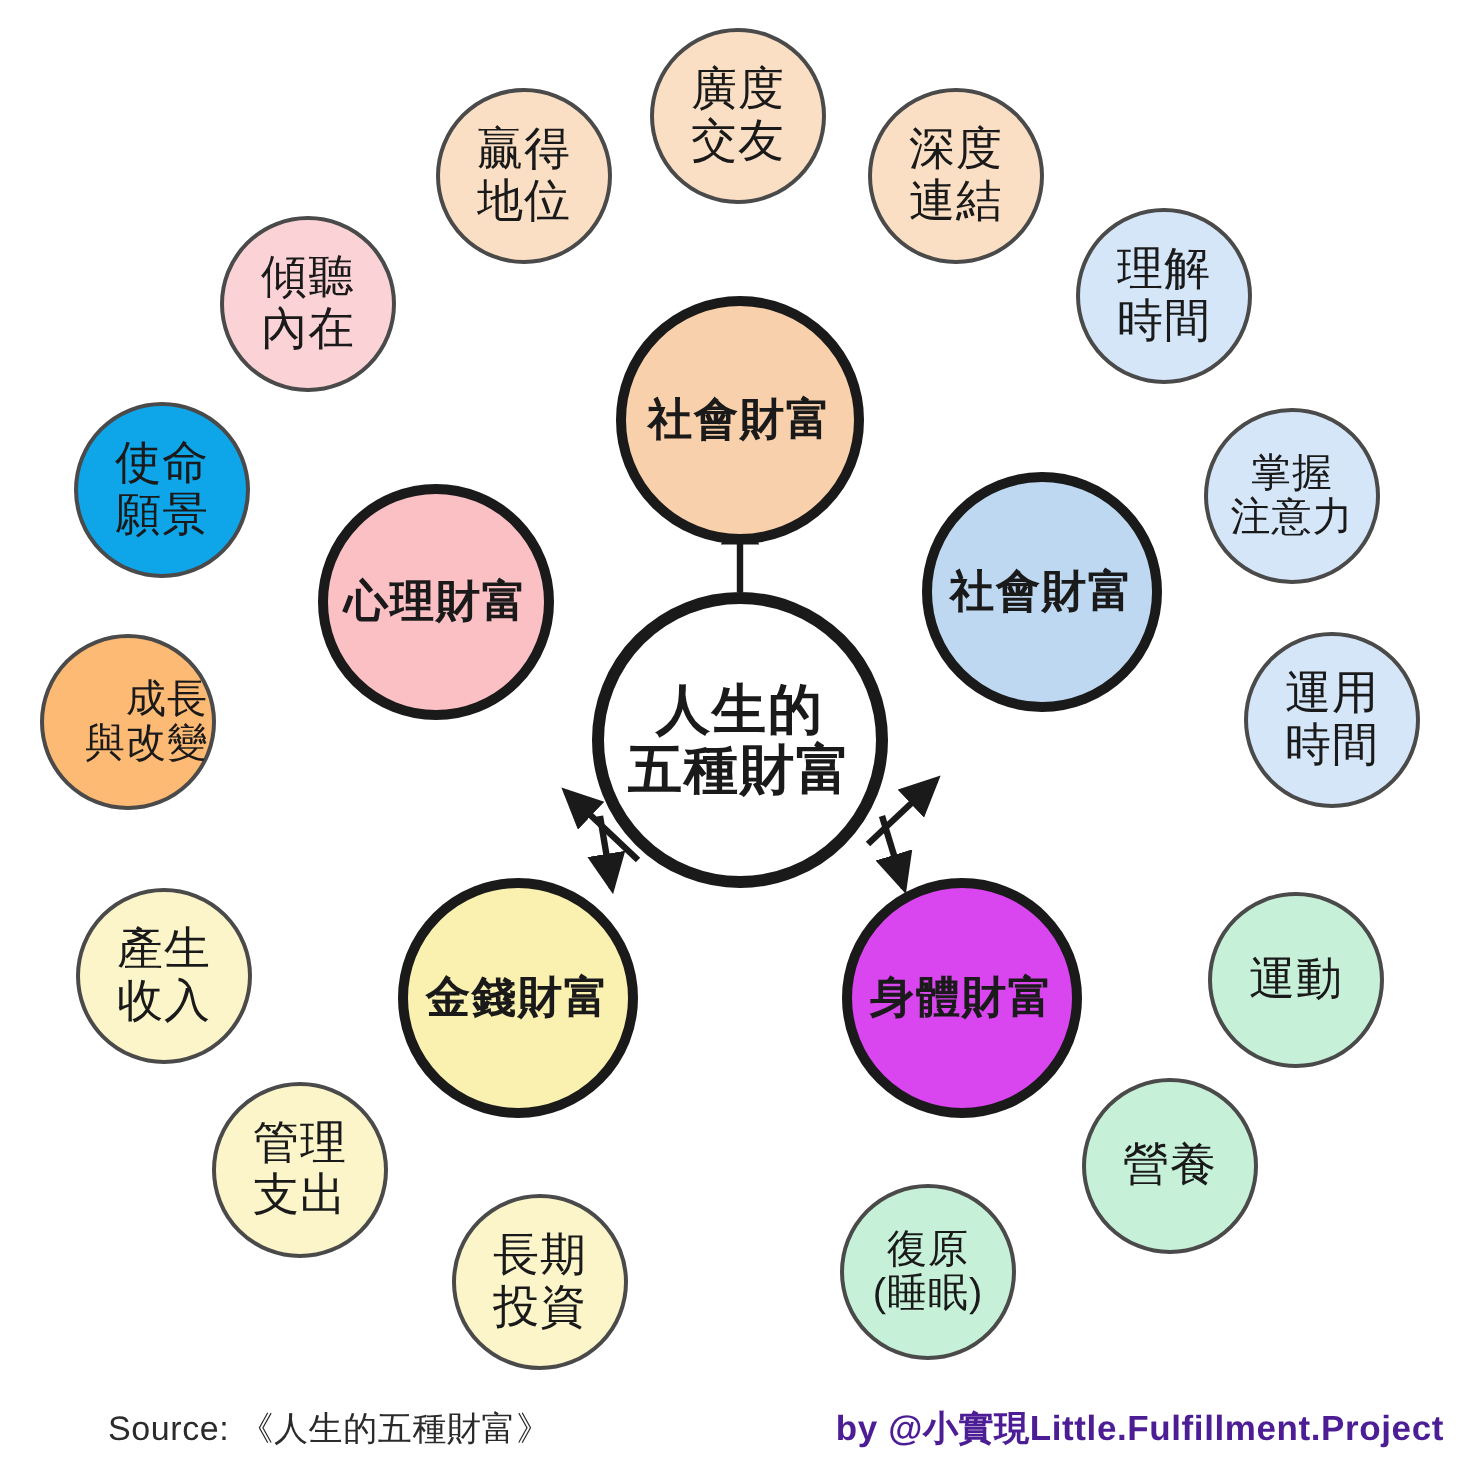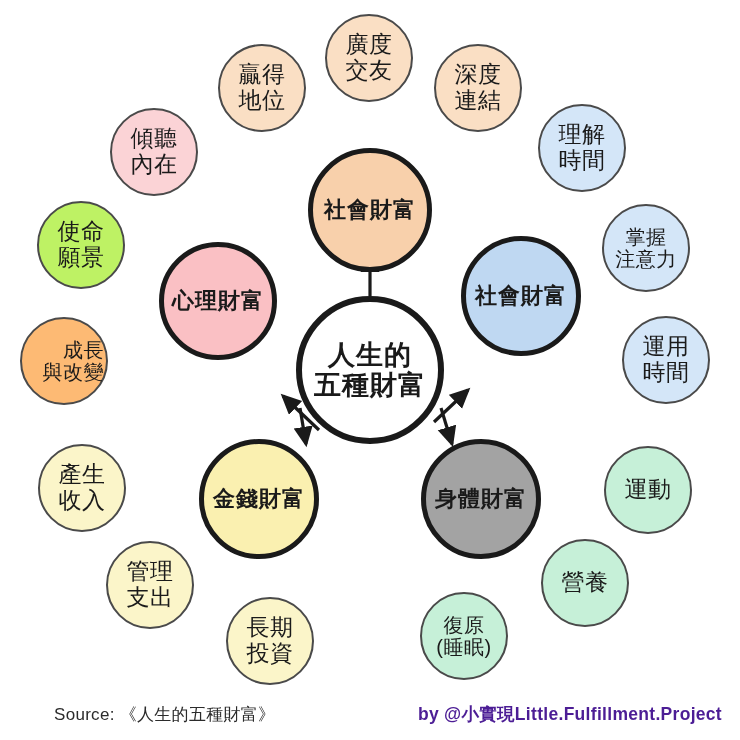--- a/index.html
+++ b/index.html
@@ -115,42 +115,42 @@
   </div>
 
   <div class="node pillar" style="left:461px;top:236px;width:120px;height:120px;background:#BFD8F2;">
     <span class="lbl">社會財富</span>
   </div>
 
   <div class="node pillar" style="left:199px;top:439px;width:120px;height:120px;background:#FAF0B0;">
     <span class="lbl">金錢財富</span>
   </div>
 
-  <div class="node pillar" style="left:421px;top:439px;width:120px;height:120px;background:#a3a3a3;">
+  <div class="node pillar" style="left:421px;top:439px;width:120px;height:120px;background:#d946ef;">
     <span class="lbl">身體財富</span>
   </div>
 
   <div class="node sat" style="left:218px;top:44px;width:88px;height:88px;background:#FADFC4;">
     <span class="lbl">贏得
 地位</span>
   </div>
   <div class="node sat" style="left:325px;top:14px;width:88px;height:88px;background:#FADFC4;">
     <span class="lbl">廣度
 交友</span>
   </div>
   <div class="node sat" style="left:434px;top:44px;width:88px;height:88px;background:#FADFC4;">
     <span class="lbl">深度
 連結</span>
   </div>
 
   <div class="node sat" style="left:110px;top:108px;width:88px;height:88px;background:#FBD3D6;">
     <span class="lbl">傾聽
 內在</span>
   </div>
-  <div class="node sat" style="left:37px;top:201px;width:88px;height:88px;background:#bef264;justify-content:flex-end;">
+  <div class="node sat" style="left:37px;top:201px;width:88px;height:88px;background:#0ea5e9;justify-content:flex-end;">
     <span class="lbl">使命
 願景</span>
   </div>
   <div class="node sat tight" style="left:20px;top:317px;width:88px;height:88px;background:#fdba74;text-align:right;">
     <span class="lbl">成長
 與改變</span>
   </div>
 
   <div class="node sat" style="left:538px;top:104px;width:88px;height:88px;background:#D4E6F8;">
     <span class="lbl">理解

